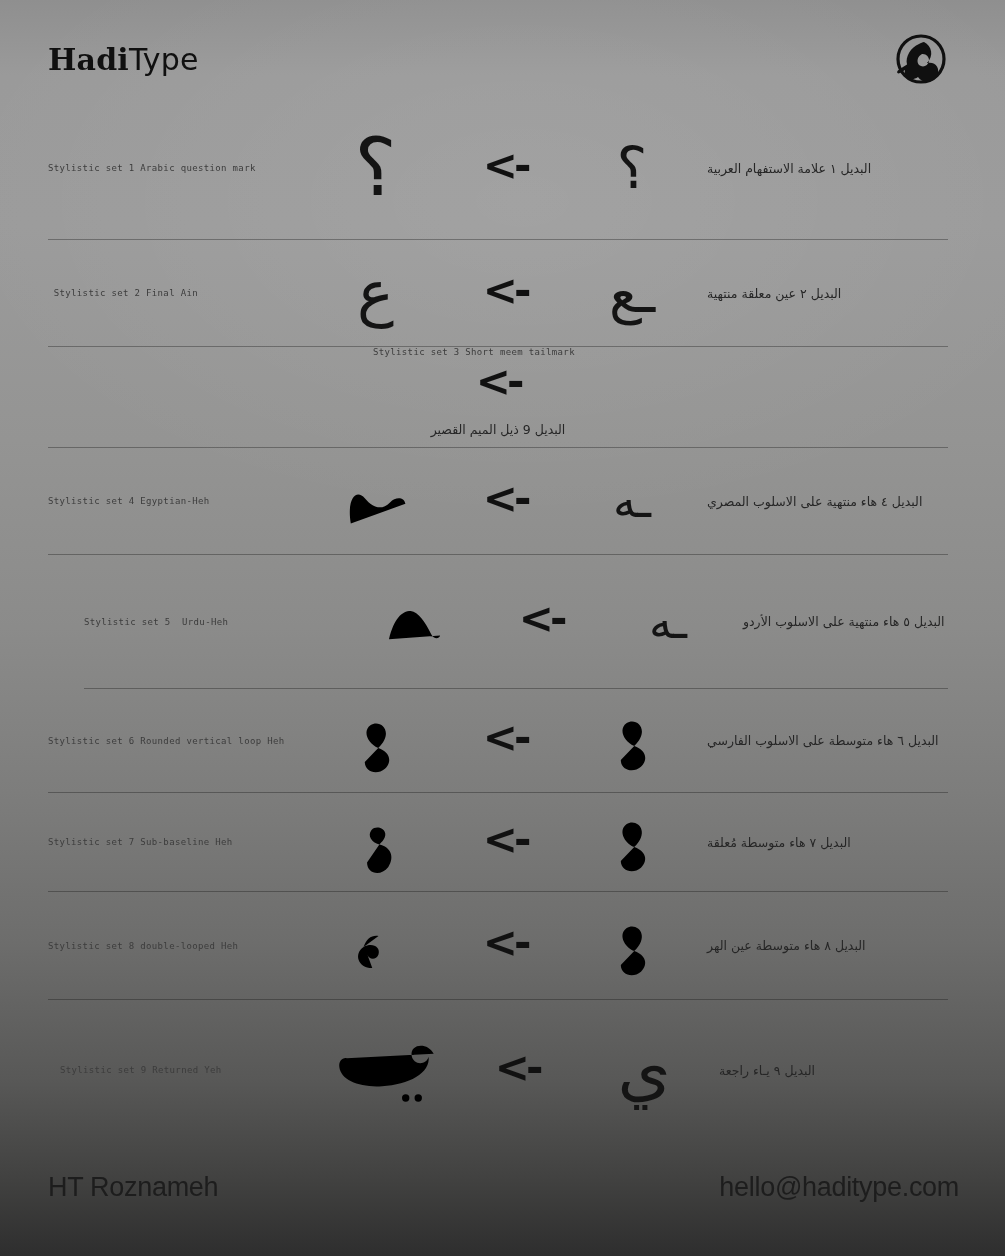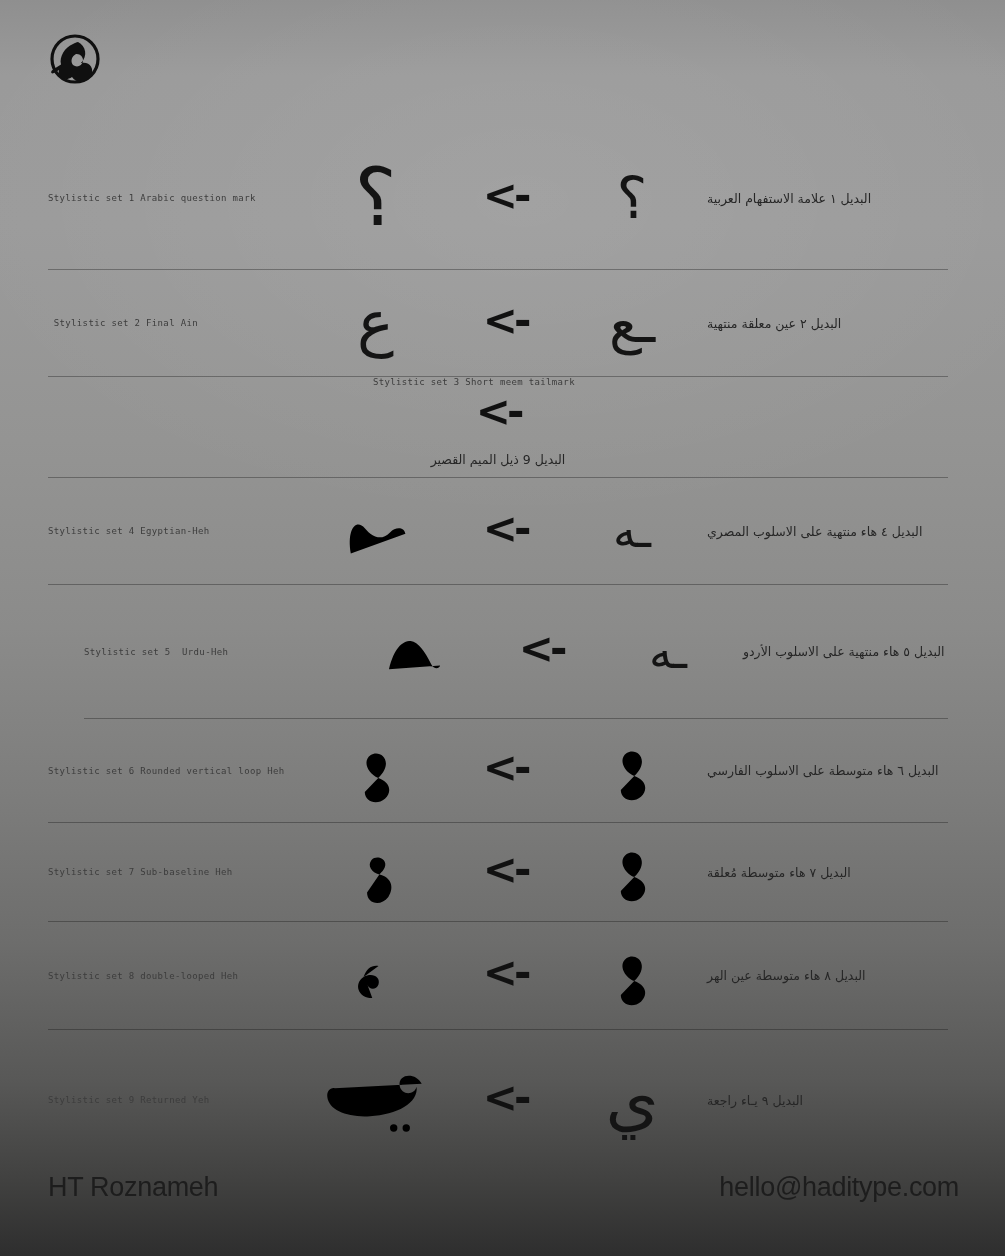--- a/index.html
+++ b/index.html
@@ -13,26 +13,26 @@
       radial-gradient(ellipse 900px 500px at 52% 16%, rgba(255,255,255,0.07), rgba(255,255,255,0) 65%),
       linear-gradient(180deg,#8f8f8f 0%,#9a9a9a 6%,#9b9b9b 18%,#949493 35%,#8b8b8a 50%,#7d7d7c 63%,#6d6d6c 75%,#585857 86%,#414140 94%,#2e2e2e 100%);
   }
   
   .header{position:absolute;top:32px;left:48px;right:57px;display:flex;justify-content:space-between;align-items:flex-start;}
   .brand{font-size:30px;color:#101010;letter-spacing:.2px;line-height:56px;}
   .brand .serif{font-family:"DejaVu Serif","Liberation Serif",serif;font-weight:700;}
   .brand .sans{font-family:"DejaVu Sans","Liberation Sans",sans-serif;font-weight:500;}
   .logo{width:54px;height:54px;}
   
-  .rows{position:absolute;top:127px;left:48px;right:57px;}
+  .rows{position:absolute;top:97px;left:48px;right:57px;}
   .row{display:flex;align-items:center;}
   .row.divided{border-bottom:1px solid rgba(20,20,20,0.35);}
   .row-1{height:142px;} .row-2{height:106px;} .row-3{height:100px;flex-direction:column;}
   .row-4{height:106px;} .row-5{height:133px;margin-left:36px;} .row-6{height:103px;}
-  .row-7{height:98px;}  .row-8{height:107px;} .row-9{height:140px;}
+  .row-7{height:98px;}  .row-8{height:107px;} .row-9{height:140px;margin-left:12px;}
   .cell{display:flex;align-items:center;}
   .cell.en{width:250px;justify-content:flex-start;
     font-family:"DejaVu Sans Mono","Liberation Mono",monospace;
     font-size:9px;letter-spacing:.35px;color:#3c3c3c;white-space:pre;}
   .cell.alt{width:155px;justify-content:center;}
   .cell.arrow{width:104px;justify-content:center;
     font-family:"DejaVu Sans",sans-serif;font-weight:700;font-size:42px;
     letter-spacing:-4px;color:#111;padding-bottom:6px;}
   .cell.def{width:150px;justify-content:center;}
   .cell.ar{flex:1;justify-content:flex-end;font-size:12.5px;color:#262626;}
@@ -82,20 +82,23 @@
       </symbol>
       <symbol id="swash-yeh" viewBox="0 0 160 100">
         <path d="M142,28 C134,12 110,14 112,30 C114,44 132,44 135,32 C138,54 108,70 72,72 C42,74 16,64 14,46 C13,38 18,33 24,34" stroke-width="8"></path>
         <circle class="dot" cx="104" cy="88" r="5"></circle>
         <circle class="dot" cx="121" cy="88" r="5"></circle>
       </symbol>
     </defs>
   </svg>
 
   <div class="header">
+    <div class="brand">
+      <span class="serif">Hadi</span><span class="sans">Type</span>
+    </div>
     <svg class="logo" viewBox="0 0 54 54">
       <circle cx="27" cy="27" r="23" fill="none" stroke="#101010" stroke-width="3.2"></circle>
       <path fill="#101010" d="M30,10 C38,14 40,24 33,31 C41,29 47,36 43,44 C39,51 28,52 24,45 C17,50 9,45 11,38 L6,41 C3,42.5 2,39.5 5,37.5 L13,32.5 C11,25 17,15 25,12 C27,11 28.5,10.3 30,10 Z M28,22 C24,24 22,29 25,33 C29,36 34,34 35,29 C35.5,25 32,21.5 28,22 Z"></path>
     </svg>
   </div>
 
   <div class="rows">
     <div class="row row-1 divided">
       <div class="cell en">Stylistic set 1 Arabic question mark</div>
       <div class="cell alt">

